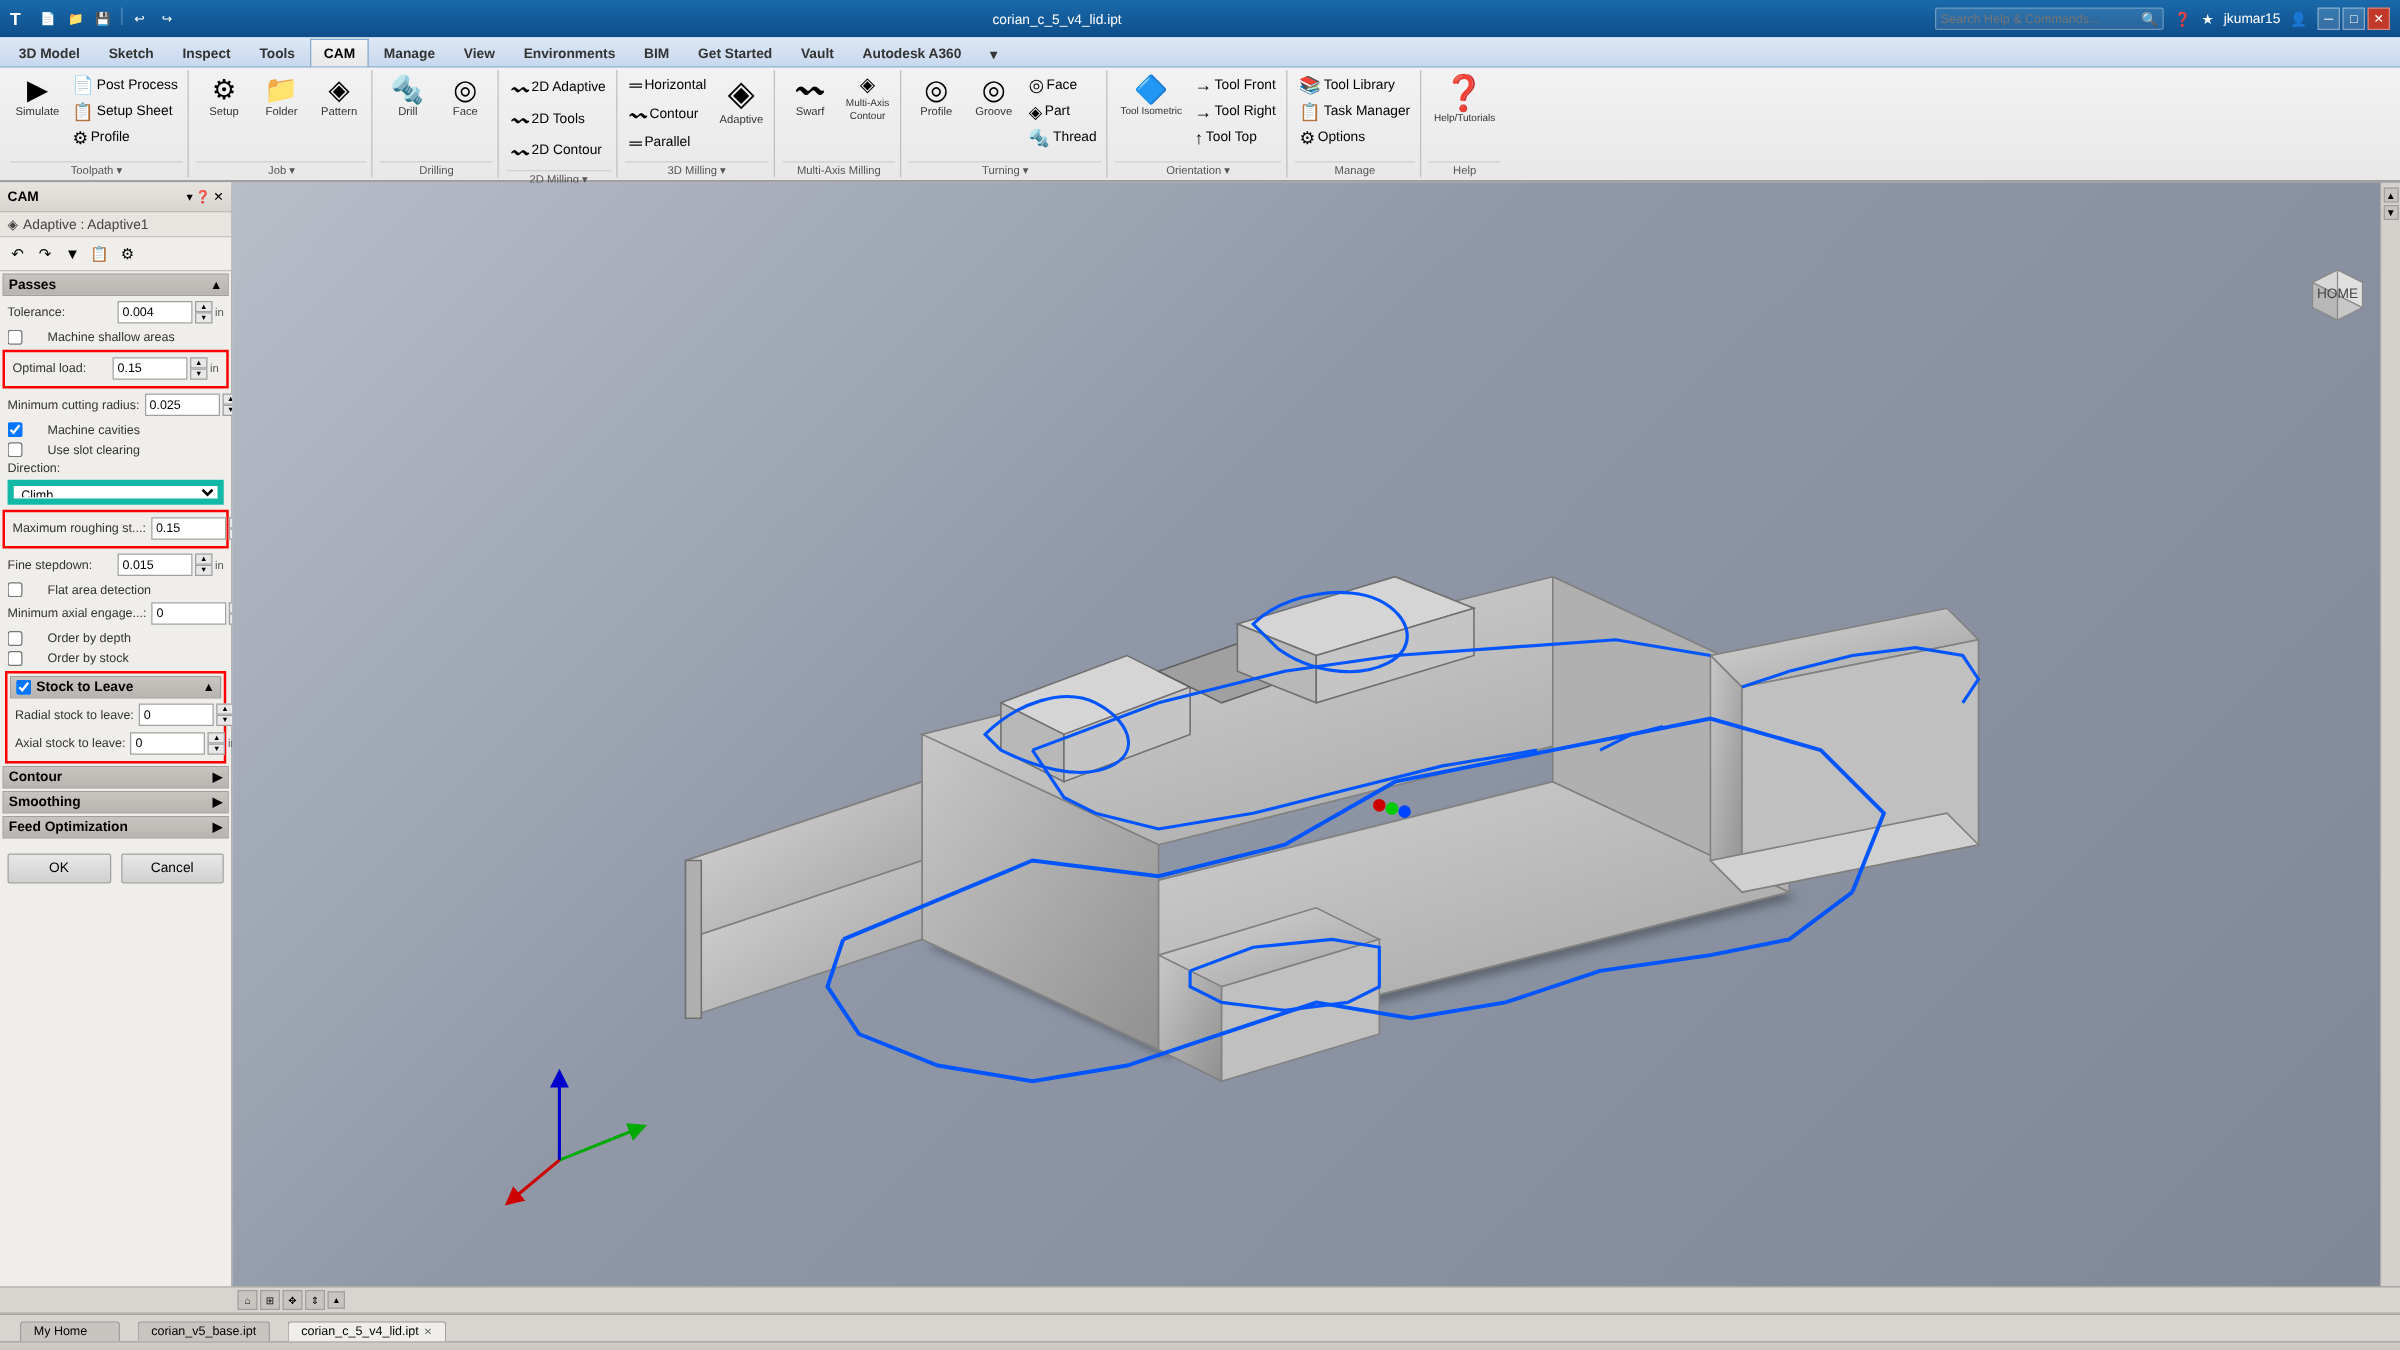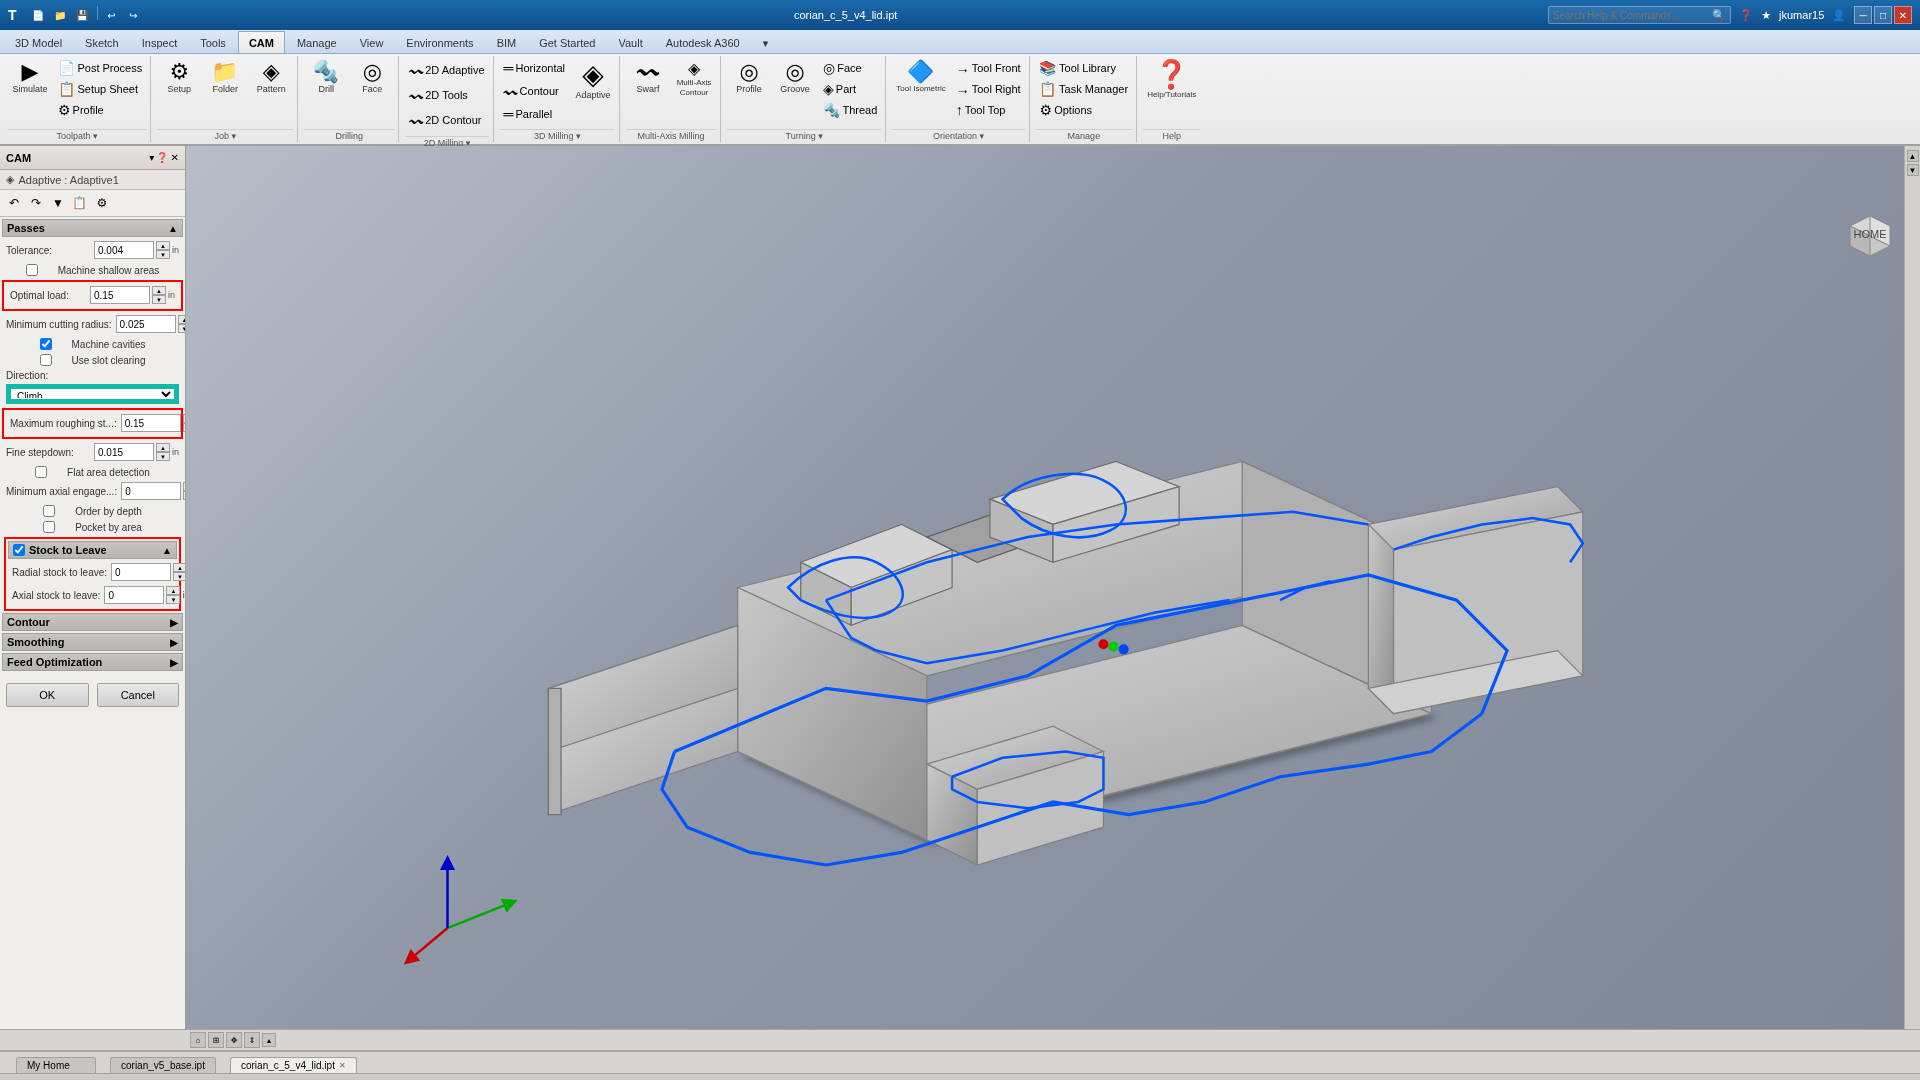--- a/index.html
+++ b/index.html
@@ -25,21 +25,21 @@
       background: linear-gradient(to bottom, #f5f5f5, #e8e8e8);
       border-bottom: 2px solid #a0a0a0;
     }
     #ribbon-tabs {
       display: flex; background: linear-gradient(to bottom, #dde8f5, #c8d8ee);
       height: 24px; align-items: flex-end; padding-left: 4px; border-bottom: 1px solid #8aaccc;
     }
     .ribbon-tab {
       padding: 2px 10px 1px; cursor: pointer; font-size: 11px; color: #333;
       border: 1px solid transparent; border-bottom: none; margin-right: 1px;
-      background: transparent; height: 22px; display: flex; align-items: center;
+      background: transparent; height: 22px; display: flex; align-items: center; font-weight: bold;
     }
     .ribbon-tab.active {
       background: linear-gradient(to bottom, #f5f5f5, #e8e8e8);
       border-color: #8aaccc; border-bottom-color: #e8e8e8;
       color: #000; font-weight: bold;
     }
 
     #ribbon-content {
       display: flex; height: 90px; padding: 2px 4px; align-items: stretch; gap: 2px;
     }
@@ -108,21 +108,21 @@
       margin-bottom: 1px;
     }
     .form-row label { flex: 1; font-size: 10px; color: #333; white-space: nowrap; }
     .form-input {
       width: 60px; height: 18px; border: 1px solid #a0a0a0; background: white;
       font-size: 10px; padding: 1px 3px;
     }
     .form-input-unit { font-size: 9px; color: #555; white-space: nowrap; }
     .spin-btn-group { display: flex; flex-direction: column; }
     .spin-btn { width: 14px; height: 9px; border: 1px solid #a0a0a0; background: #e8e8e8; cursor: pointer; font-size: 6px; display: flex; align-items: center; justify-content: center; }
-    .checkbox-row { display: flex; align-items: center; gap: 20px; padding: 2px 4px; justify-content: center; }
+    .checkbox-row { display: flex; align-items: center; gap: 20px; padding: 2px 4px; }
     .checkbox-row input[type=checkbox] { width: 12px; height: 12px; }
     .checkbox-row label { font-size: 10px; color: #333; }
 
     .form-select {
       width: 100%; height: 20px; border: 5px solid #14b8a6; background: white;
       font-size: 10px; padding: 1px 2px;
     }
 
     
     .highlighted-row { border: 2px solid red; padding: 2px; margin: 2px 0; }
@@ -565,21 +565,21 @@
         </div>
       </div>
 
       <div class="checkbox-row">
         <input type="checkbox" style="">
         <label>Order by depth</label>
       </div>
 
       <div class="checkbox-row">
         <input type="checkbox" style="">
-        <label>Pocket by area</label>
+        <label>Order by stock</label>
       </div>
 
       <div class="section-highlighted">
         <div class="form-section-header">
           <div style="display:flex;align-items:center;gap:4px;">
             <input type="checkbox" checked="" style="width: 12px; height: 12px;">
             <span>Stock to Leave</span>
           </div>
           <span class="section-toggle">▲</span>
         </div>

